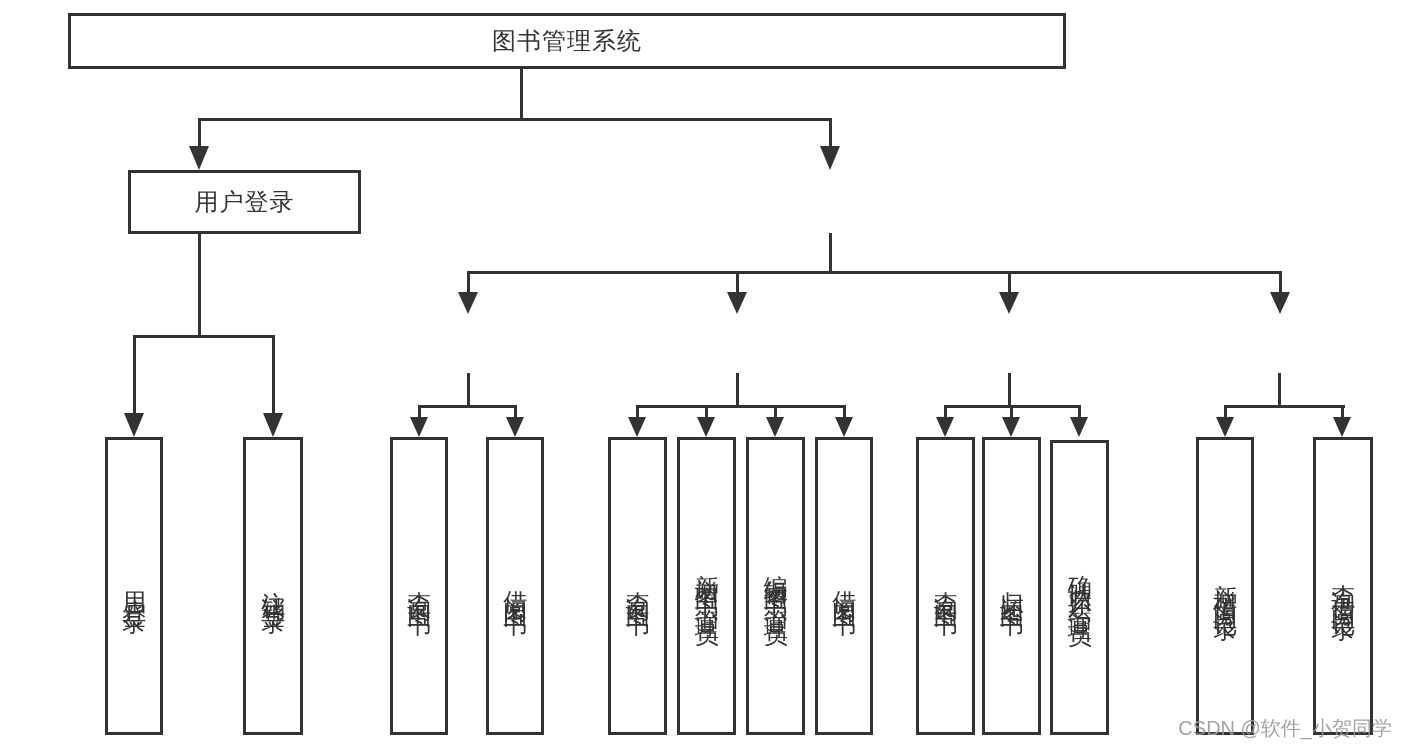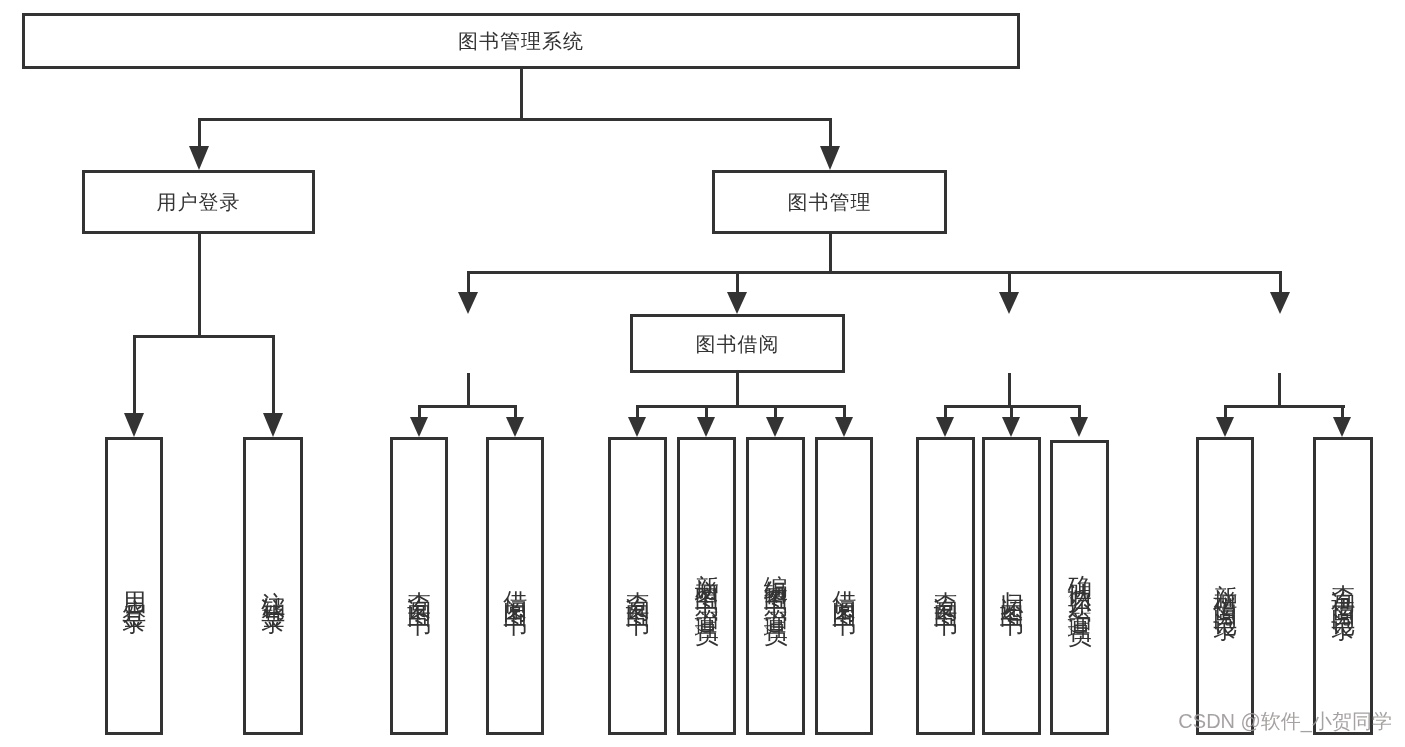--- a/index.html
+++ b/index.html
@@ -19,24 +19,25 @@
     position: absolute;
     box-sizing: border-box;
     border: 3px solid #333333;
     background: #ffffff;
     color: #333333;
     display: flex;
     align-items: center;
     justify-content: center;
   }
   .hbox {
-    font-size: 20px;
+    font-size: 24px;
     letter-spacing: 1px;
     line-height: 1;
     white-space: nowrap;
+    margin-left: 46px;
   }
   .vbox {
     writing-mode: vertical-rl;
     text-orientation: mixed;
     font-size: 24px;
     letter-spacing: 7px;
     line-height: 1.1;
   }
   .line {
     position: absolute;
@@ -62,21 +63,21 @@
   }
   .arrow-sm {
     border-left: 9px solid transparent;
     border-right: 9px solid transparent;
     border-top: 20px solid #333333;
     border-bottom: 0;
   }
   .watermark {
     position: absolute;
     right: 13px;
-    bottom: 12px;
+    bottom: 5px;
     font-size: 20px;
     color: #9e9898;
     opacity: 0.9;
     white-space: nowrap;
     z-index: 5;
     margin-top: 24px;
   }
 </style>
 </head>
 <body>
@@ -86,21 +87,20 @@
   <div class="box hbox" style="left:22px;top:13px;width:998px;height:56px">图书管理系统</div>
 
   <div class="line" style="left:520px;top:68px;width:3px;height:50px"></div>
   <div class="line" style="left:198px;top:118px;width:634px;height:3px"></div>
   <div class="line" style="left:198px;top:118px;width:3px;height:30px"></div>
   <div class="arrow arrow-lg" style="left:189px;top:146px"></div>
   <div class="line" style="left:829px;top:118px;width:3px;height:30px"></div>
   <div class="arrow arrow-lg" style="left:820px;top:146px"></div>
 
   <div class="box hbox" style="left:82px;top:170px;width:233px;height:64px">用户登录</div>
-  <div class="box hbox" style="left:712px;top:170px;width:235px;height:64px">图书管理</div>
 
   <div class="line" style="left:198px;top:233px;width:3px;height:102px"></div>
   <div class="line" style="left:133px;top:335px;width:142px;height:3px"></div>
   <div class="line" style="left:133px;top:335px;width:3px;height:80px"></div>
   <div class="arrow arrow-lg" style="left:124px;top:413px"></div>
   <div class="line" style="left:272px;top:335px;width:3px;height:80px"></div>
   <div class="arrow arrow-lg" style="left:263px;top:413px"></div>
 
   <div class="box vbox" style="left:105px;top:437px;width:58px;height:298px">用户登录</div>
   <div class="box vbox" style="left:243px;top:437px;width:60px;height:298px">注销登录</div>
@@ -109,21 +109,20 @@
   <div class="line" style="left:467px;top:271px;width:815px;height:3px"></div>
   <div class="line" style="left:467px;top:271px;width:3px;height:23px"></div>
   <div class="arrow arrow-md" style="left:458px;top:292px"></div>
   <div class="line" style="left:736px;top:271px;width:3px;height:23px"></div>
   <div class="arrow arrow-md" style="left:727px;top:292px"></div>
   <div class="line" style="left:1008px;top:271px;width:3px;height:23px"></div>
   <div class="arrow arrow-md" style="left:999px;top:292px"></div>
   <div class="line" style="left:1279px;top:271px;width:3px;height:23px"></div>
   <div class="arrow arrow-md" style="left:1270px;top:292px"></div>
 
-  <div class="box hbox" style="left:630px;top:314px;width:215px;height:59px">图书借阅</div>
 
   <div class="line" style="left:467px;top:373px;width:3px;height:32px"></div>
   <div class="line" style="left:418px;top:405px;width:99px;height:3px"></div>
   <div class="line" style="left:418px;top:405px;width:3px;height:14px"></div>
   <div class="arrow arrow-sm" style="left:410px;top:417px"></div>
   <div class="line" style="left:514px;top:405px;width:3px;height:14px"></div>
   <div class="arrow arrow-sm" style="left:506px;top:417px"></div>
 
   <div class="box vbox" style="left:390px;top:437px;width:58px;height:298px">查询图书</div>
   <div class="box vbox" style="left:486px;top:437px;width:58px;height:298px">借阅图书</div>

